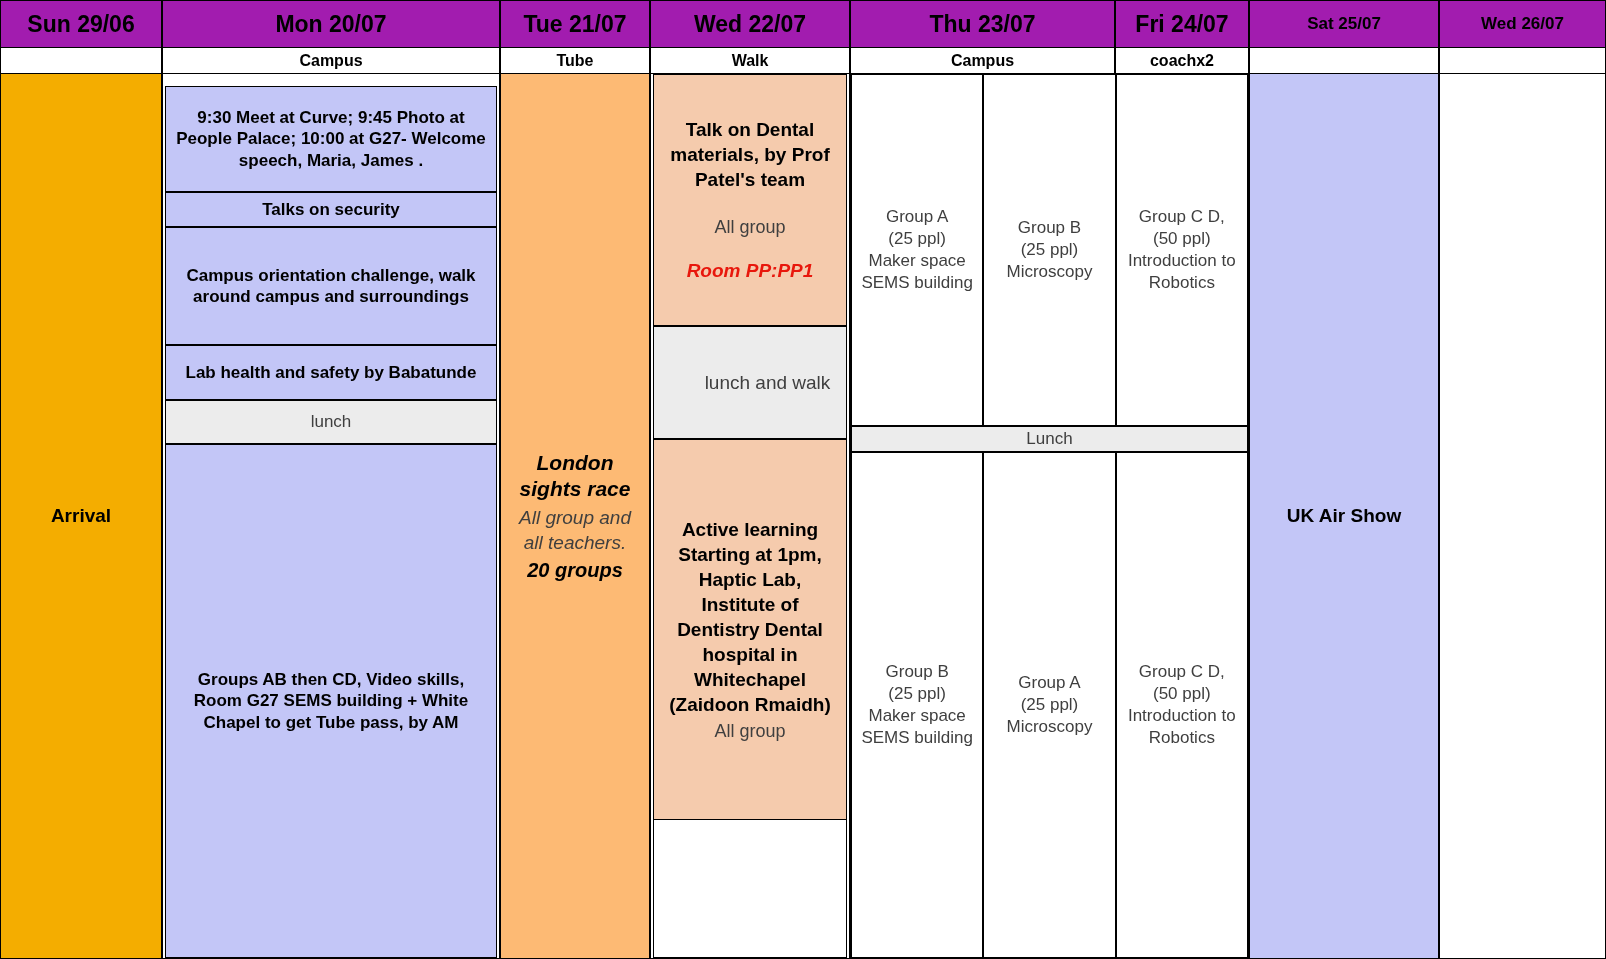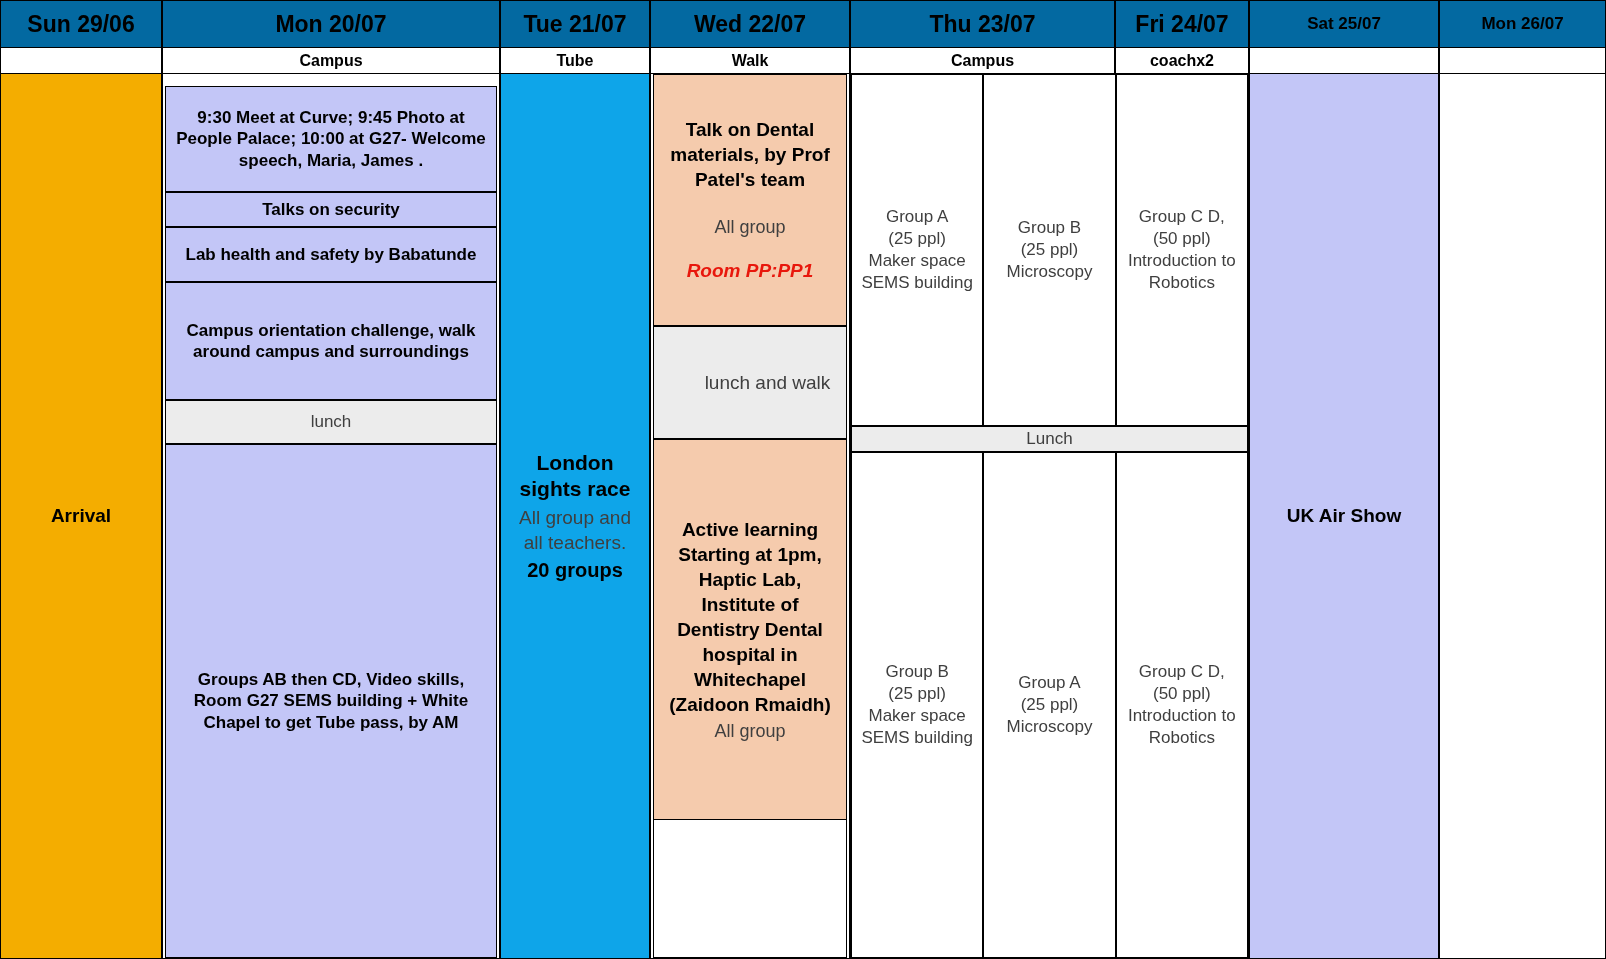--- a/index.html
+++ b/index.html
@@ -14,21 +14,21 @@
     position:absolute;inset:0;
     display:grid;
     grid-template-columns: 162px 338px 150px 200px 265px 134px 190px 167px;
     grid-template-rows: 48px 26px 885px;
   }
   
   .hdr{
     display:flex;align-items:center;justify-content:center;
     font-weight:bold;font-size:23px;
     border:1px solid #000;
-    background:#0369a1;
+    background:#a21caf;
     box-sizing:border-box;
     text-align:center;
   }
   .hdr.small{font-size:17px;line-height:1.05;}
   .subhdr{
     display:flex;align-items:center;justify-content:center;
     font-weight:bold;font-size:16px;
     border:1px solid #000;border-top:none;
     background:#fff;box-sizing:border-box;
   }
@@ -96,21 +96,21 @@
     <div class="hdr">
         <span>Thu 23/07</span>
       </div>
     <div class="hdr">
         <span>Fri 24/07</span>
       </div>
     <div class="hdr small">
         <span>Sat 25/07</span>
       </div>
     <div class="hdr small">
-        <span>Mon 26/07</span>
+        <span>Wed 26/07</span>
       </div>
 
     <div class="blankhdr"></div>
     <div class="subhdr">
         <span>Campus</span>
       </div>
     <div class="subhdr">
         <span>Tube</span>
       </div>
     <div class="subhdr">
@@ -125,27 +125,27 @@
     <div class="blankhdr"></div>
     <div class="blankhdr"></div>
 
     <div class="col" style="padding:0;border-left:1px solid #000;">
       <div class="blk amber b" style="flex:1 1 auto;border:none;font-size:19px;">Arrival</div>
     </div>
 
     <div class="col" style="padding:12px 2px 0 2px;background:#fff;">
       <div class="blk lav b" style="height:106px;">9:30 Meet at Curve; 9:45 Photo at People Palace; 10:00 at G27- Welcome speech, Maria, James .</div>
       <div class="blk lav b" style="height:35px;">Talks on security</div>
+      <div class="blk lav b" style="height:118px;">Campus orientation challenge, walk around campus and surroundings</div>
       <div class="blk lav b" style="height:55px;">Lab health and safety by Babatunde</div>
-      <div class="blk lav b" style="height:118px;">Campus orientation challenge, walk around campus and surroundings</div>
       <div class="blk grey reg" style="height:44px;">lunch</div>
       <div class="blk lav b" style="flex:1 1 auto;">Groups AB then CD,  Video skills, Room  G27 SEMS building + White Chapel to get Tube pass, by AM</div>
     </div>
 
-    <div class="col ctr" style="background:#0ea5e9;padding:6px;">
+    <div class="col ctr" style="background:#fdba74;padding:6px;font-style:italic;">
       <div class="b" style="font-size:21px;text-align:center;line-height:1.25;">London sights race</div>
       <div class="reg" style="font-size:19px;text-align:center;line-height:1.3;margin-top:4px;">All group and all teachers.</div>
       <div class="b" style="font-size:20px;text-align:center;margin-top:4px;">20 groups</div>
     </div>
 
     <div class="col" style="padding:0 2px;background:#fff;">
       <div class="peach" style="height:252px;box-sizing:border-box;display:flex;flex-direction:column;align-items:center;justify-content:center;padding:6px;gap:20px;">
         <div class="b" style="font-size:19px;text-align:center;line-height:1.3;">Talk on Dental materials, by Prof Patel's team</div>
         <div class="reg" style="font-size:18px;margin-top:4px;">All group</div>
         <div class="red" style="font-size:19px;margin-top:2px;font-style:italic;">Room PP:PP1</div>

